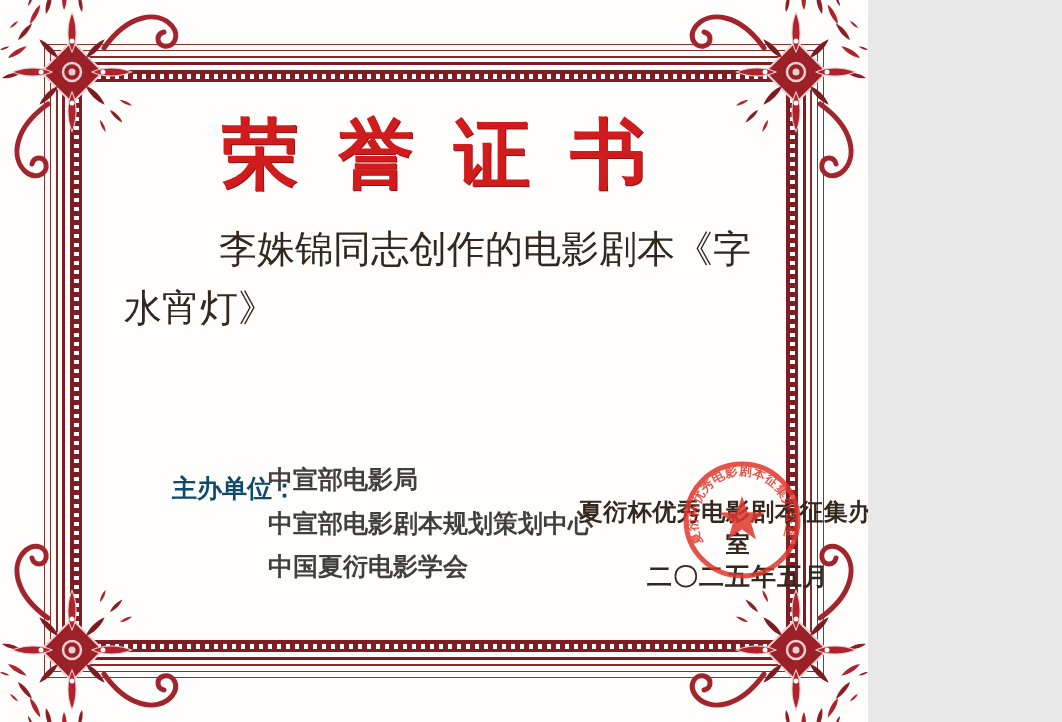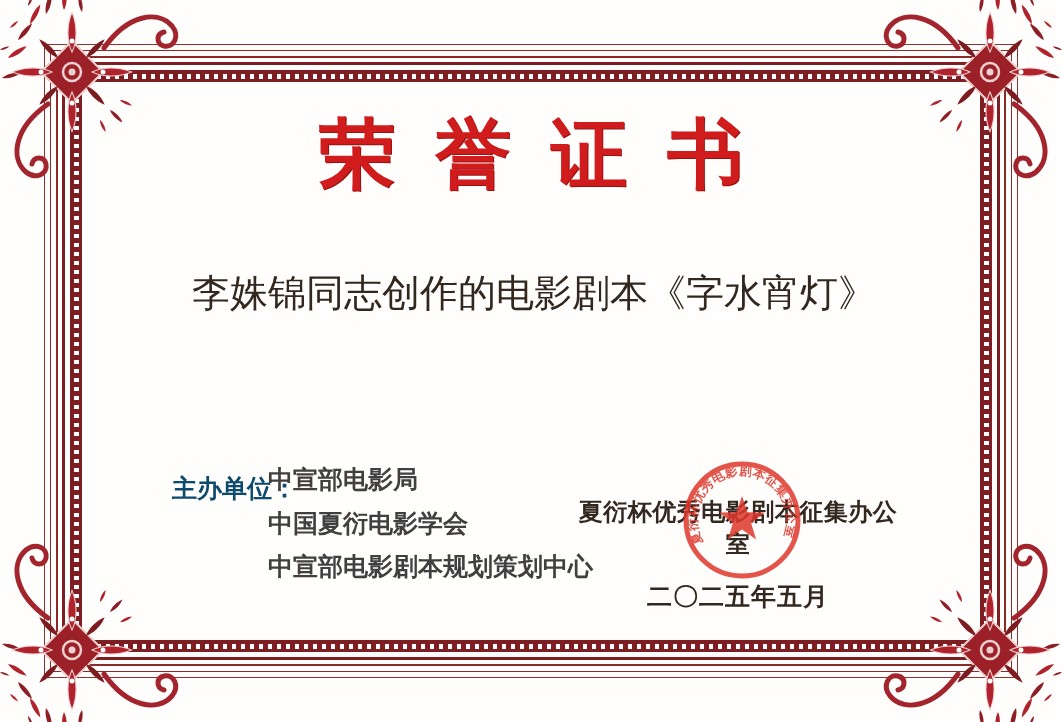--- a/index.html
+++ b/index.html
@@ -1,18 +1,18 @@
 <!DOCTYPE html>
 <html><head>
 <meta charset="utf-8">
 <style>
   html,body{margin:0;padding:0;background:#e8e8e8;}
   .cert{
     position:relative;
-    width:1062px;height:722px;
+    width:868px;height:722px;
     background:#fffefc;
     overflow:hidden;
     font-family:"Liberation Serif","DejaVu Serif",serif;
     text-decoration:underline;
   }
   
   .frame{position:absolute;pointer-events:none;}
   .f1{inset:44px;border:1px solid #93302c;}
   .f2{inset:50px;border:1px solid #8c2a28;}
   .f3{inset:56px;border:2px solid #8c2a28;}
@@ -42,39 +42,39 @@
   
   .title{
     position:absolute;top:104px;left:0;right:0;
     text-align:center;
     font-size:76px;font-weight:bold;
     color:#d01c1c;
     letter-spacing:40px;padding-left:40px;
     text-shadow:1px 1px 0 #9b1010;
   }
   .body-text{
-    position:absolute;left:97px;right:100px;top:220px;
+    position:absolute;left:124px;right:100px;top:220px;
     font-size:38px;line-height:59px;
-    color:#32281f;font-weight:500;margin-top:44px;
+    color:#32281f;font-weight:500;
   }
   .body-line1{text-indent:95px;}
   .footer-label{
     position:absolute;left:172px;top:472px;
     font-size:25px;font-weight:bold;color:#0c4a6e;
   }
   .footer-orgs{
     position:absolute;left:268px;top:458px;
     font-size:25px;line-height:43.5px;font-weight:bold;color:#404040;
   }
   .footer-right{
     position:absolute;left:568px;top:496px;width:340px;
     text-align:center;color:#32281f;font-weight:bold;
   }
   .issuer{font-size:24px;letter-spacing:0.5px;}
-  .date{font-size:25px;margin-top:20px;letter-spacing:1px;}
+  .date{font-size:25px;margin-top:0;letter-spacing:1px;}
   
   .seal{
     position:absolute;left:677px;top:455px;
     width:130px;height:130px;
     opacity:0.85;z-index:5;
   }
 </style>
 </head>
 <body>
 
@@ -147,22 +147,22 @@
 
   <div class="title">荣誉证书</div>
 
   <div class="body-text">
     <div class="body-line1">李姝锦同志创作的电影剧本《字水宵灯》</div>
   </div>
 
   <div class="footer-label">主办单位：</div>
   <div class="footer-orgs">
     <div>中宣部电影局</div>
+    <div>中宣部电影剧本规划策划中心</div>
     <div>中国夏衍电影学会</div>
-    <div>中宣部电影剧本规划策划中心</div>
   </div>
 
   <div class="footer-right">
     <div class="issuer">夏衍杯优秀电影剧本征集办公室</div>
     <div class="date">二〇二五年五月</div>
   </div>
 
   <svg class="seal" viewBox="0 0 130 130">
     <circle cx="65" cy="65" r="56" fill="none" stroke="#df372c" stroke-width="5"></circle>
     <path d="M65,41 L70.6,57.2 L87.8,57.6 L74.1,68 L79.1,84.4 L65,74.6 L50.9,84.4 L55.9,68 L42.2,57.6 L59.4,57.2 Z" fill="#df372c"></path>

